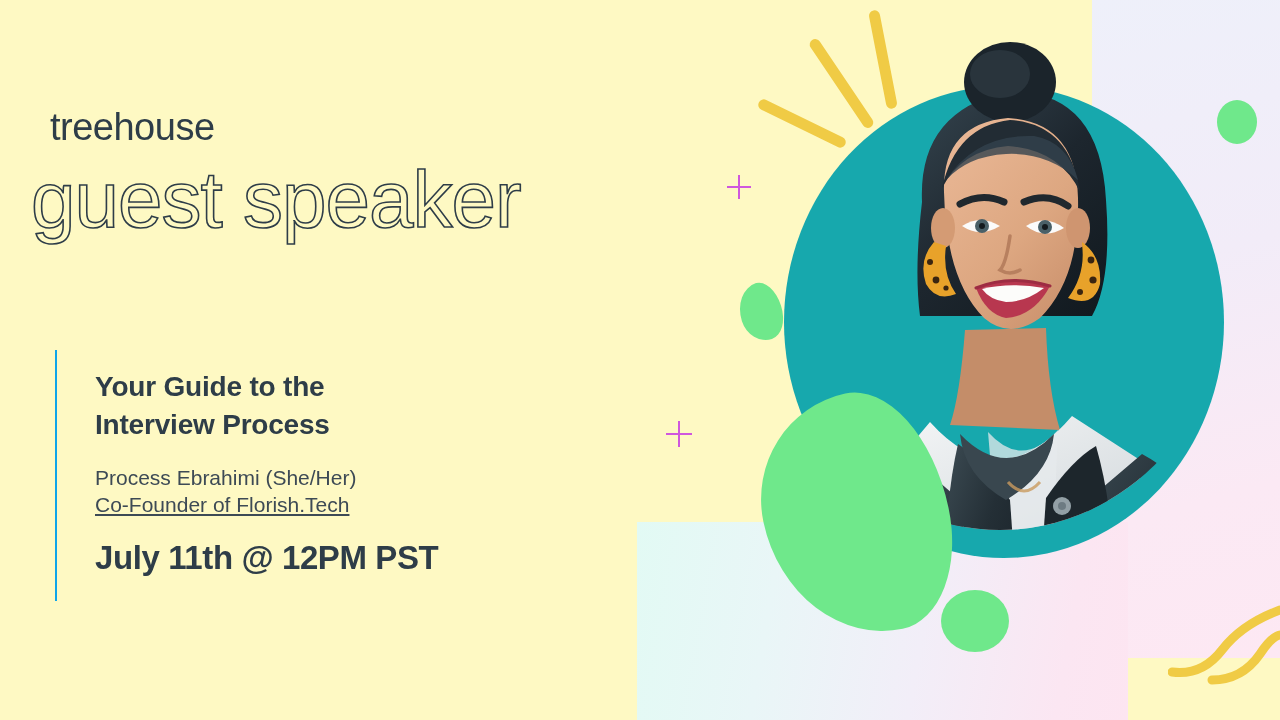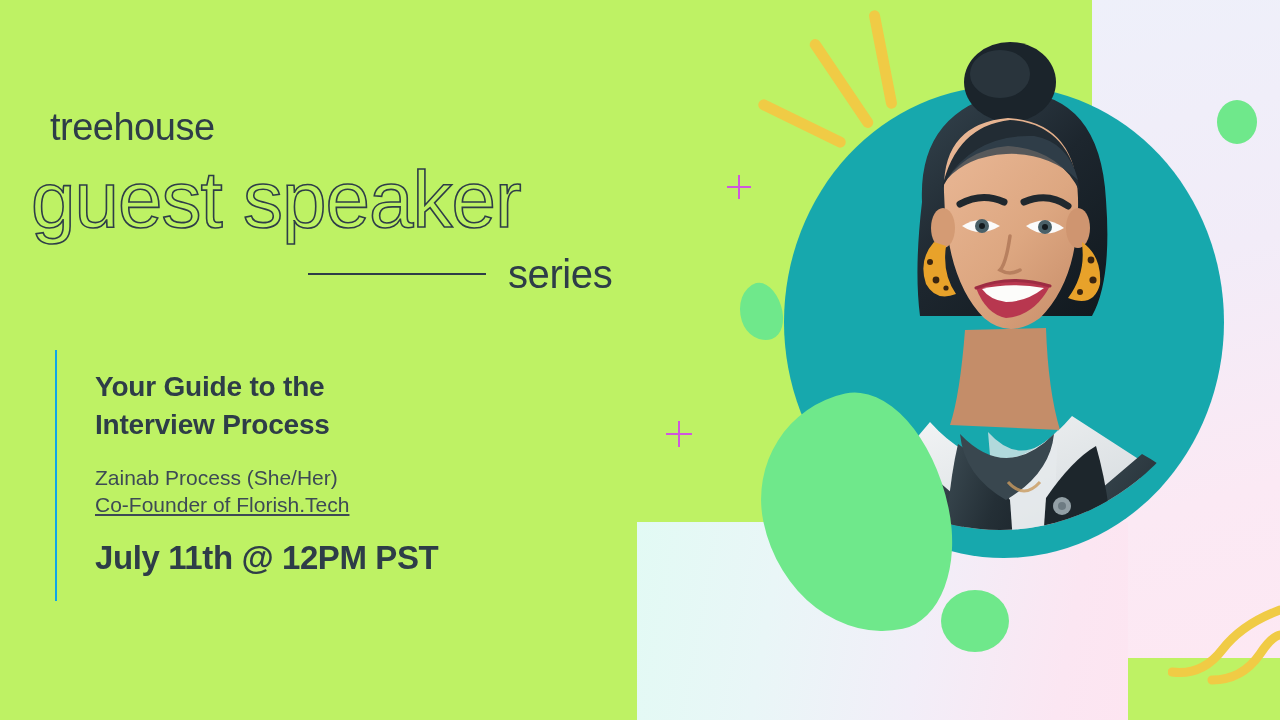--- a/index.html
+++ b/index.html
@@ -6,21 +6,21 @@
   html,body{margin:0;padding:0;background:#fff;}
   body{
     font-family:"Liberation Sans", sans-serif;
     -webkit-font-smoothing:antialiased;
   }
   #stage{
     position:relative;
     width:1280px;
     height:720px;
     overflow:hidden;
-    background:#bef264;
+    background:#fef9c3;
   }
 
   
   .panel{position:absolute;}
   #panel-right{
     left:1092px; top:0; width:188px; height:658px;
     background:linear-gradient(165deg,#eef0fa 0%,#f2ecf8 40%,#fbe9f4 75%,#fde8f3 100%);
   }
   #panel-bottom{
     left:637px; top:522px; width:491px; height:198px;
@@ -310,28 +310,24 @@
     <path d="M4 92 Q34 96 54 70 Q74 44 112 30" stroke="#f0cb45" stroke-width="9" fill="none" stroke-linecap="round"></path>
     <path d="M44 100 Q74 100 92 74 Q108 50 118 56" stroke="#f0cb45" stroke-width="9" fill="none" stroke-linecap="round"></path>
   </svg>
 
   <div id="left-col">
 
     <div id="wordmark">treehouse</div>
 
     <div id="headline-outline">guest speaker</div>
 
-    <div id="series-row">
-      <div id="series-rule"></div>
-      <div id="series-word">series</div>
-    </div>
 
     <div id="info-block">
       <div id="talk-title">Your Guide to the
 Interview Process</div>
-      <div id="speaker-name">Zainab Process (She/Her)</div>
+      <div id="speaker-name">Process Ebrahimi (She/Her)</div>
       <div id="speaker-role">Co-Founder of Florish.Tech</div>
       <div id="event-datetime">July 11th @ 12PM PST</div>
     </div>
 
   </div>
 
 </div>
 
 </body></html>

